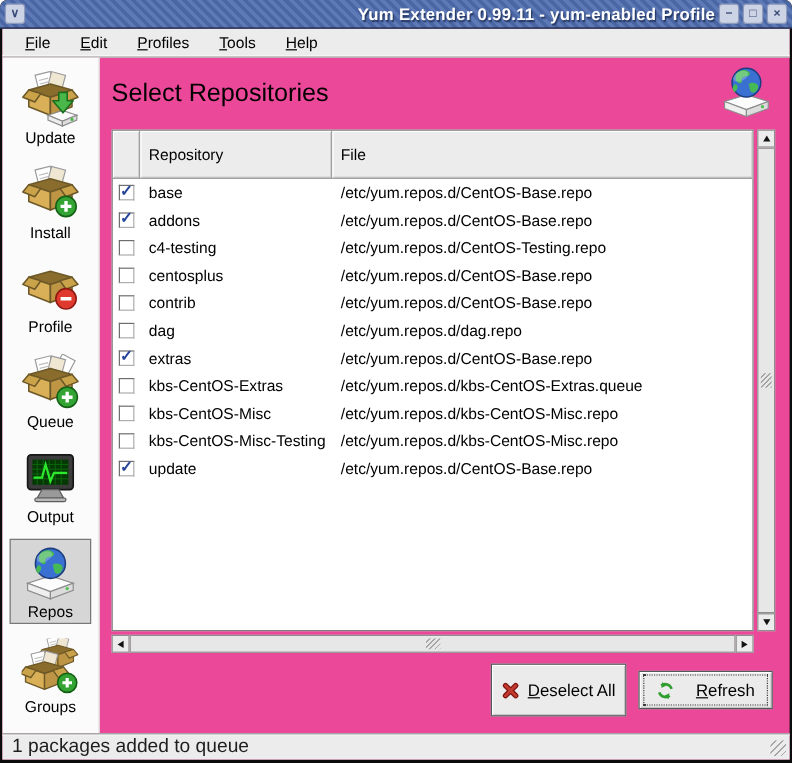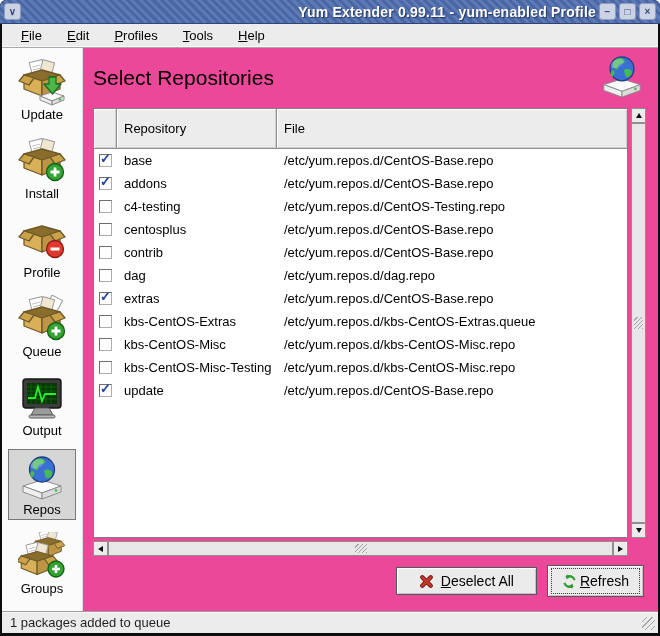--- a/index.html
+++ b/index.html
@@ -79,29 +79,29 @@
   .grip-h{width:12px;height:9px;background:repeating-linear-gradient(135deg,transparent 0 2px,#a5a5a5 2px 3px);}
   .tri{width:0;height:0;}
   .tri.up{border-left:3.5px solid transparent;border-right:3.5px solid transparent;border-bottom:5px solid #121212;}
   .tri.down{border-left:3.5px solid transparent;border-right:3.5px solid transparent;border-top:5px solid #121212;}
   .tri.left{border-top:3.5px solid transparent;border-bottom:3.5px solid transparent;border-right:5px solid #121212;}
   .tri.right{border-top:3.5px solid transparent;border-bottom:3.5px solid transparent;border-left:5px solid #121212;}
 
   
   .buttons-row{display:flex;justify-content:flex-end;align-items:center;gap:10px;margin:9px 2px 14px 0;}
   .gtk-btn{display:flex;align-items:center;gap:7px;background:#ebebeb;border:1px solid #54575b;
-    padding:0 22px;height:28px;font-size:14px;color:#000;
+    padding:0 8px;height:44px;font-size:14px;color:#000;
     box-shadow:inset 1px 1px 0 #ffffff,inset -1px -1px 0 #c6c6c6;font-family:inherit;}
   .gtk-btn svg{width:15px;height:15px;flex:none;}
   .btn-refresh{height:32px;padding:0 3px;}
-  .focus-ring{display:flex;align-items:center;gap:3px;border:1px dotted #3c3c3c;padding:4px 10px;justify-content:flex-end;}
+  .focus-ring{display:flex;align-items:center;gap:18px;border:1px dotted #3c3c3c;padding:4px 10px;justify-content:flex-end;}
 
   
   .statusbar{height:22px;flex:none;border-top:1px solid #9b9b9b;box-shadow:inset 0 1px 0 #f8f8f8;
-    background:#ececec;display:flex;align-items:center;padding-left:8px;font-size:13px;
+    background:#ececec;display:flex;align-items:center;padding-left:8px;font-size:16px;
     color:#1f1f1f;position:relative;}
   .resize-grip{position:absolute;right:3px;bottom:3px;width:13px;height:13px;
     background:repeating-linear-gradient(135deg,transparent 0 3px,#a5a5a5 3px 4px);}
 </style>
 </head>
 <body>
 
 <svg width="0" height="0" style="position:absolute" aria-hidden="true">
   <defs>
     <symbol id="sym-box-base" viewBox="0 0 48 48">

